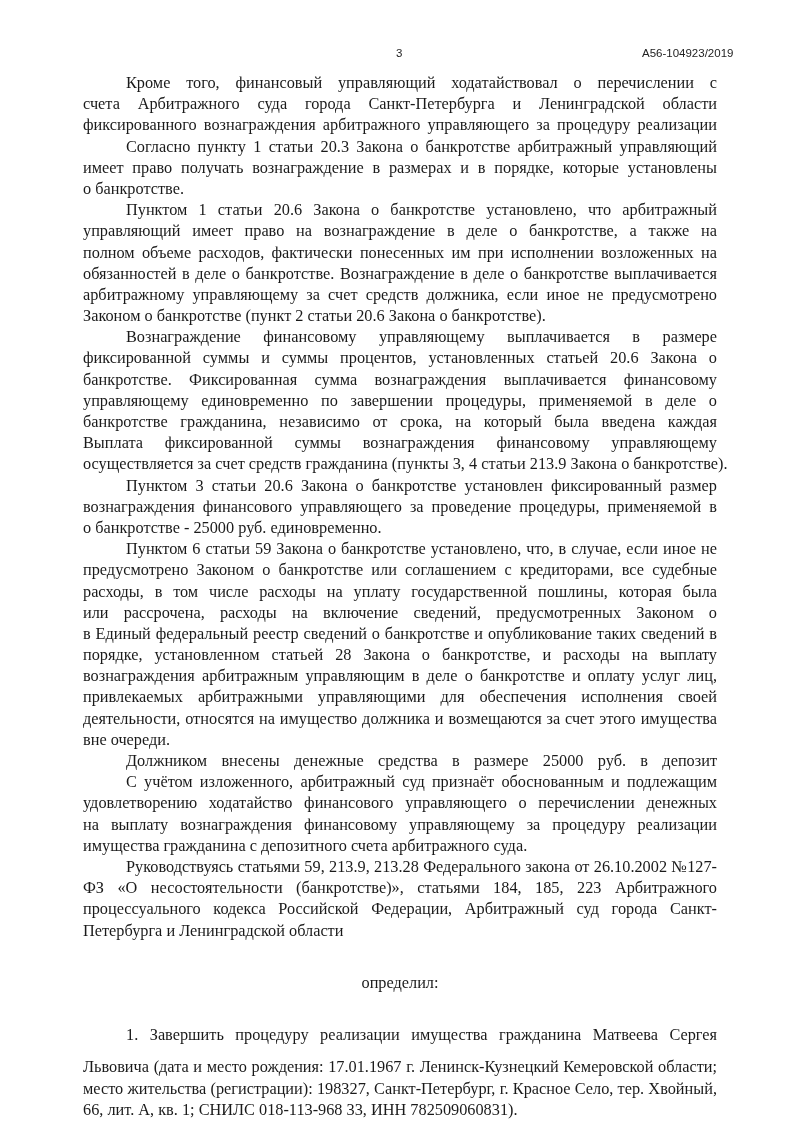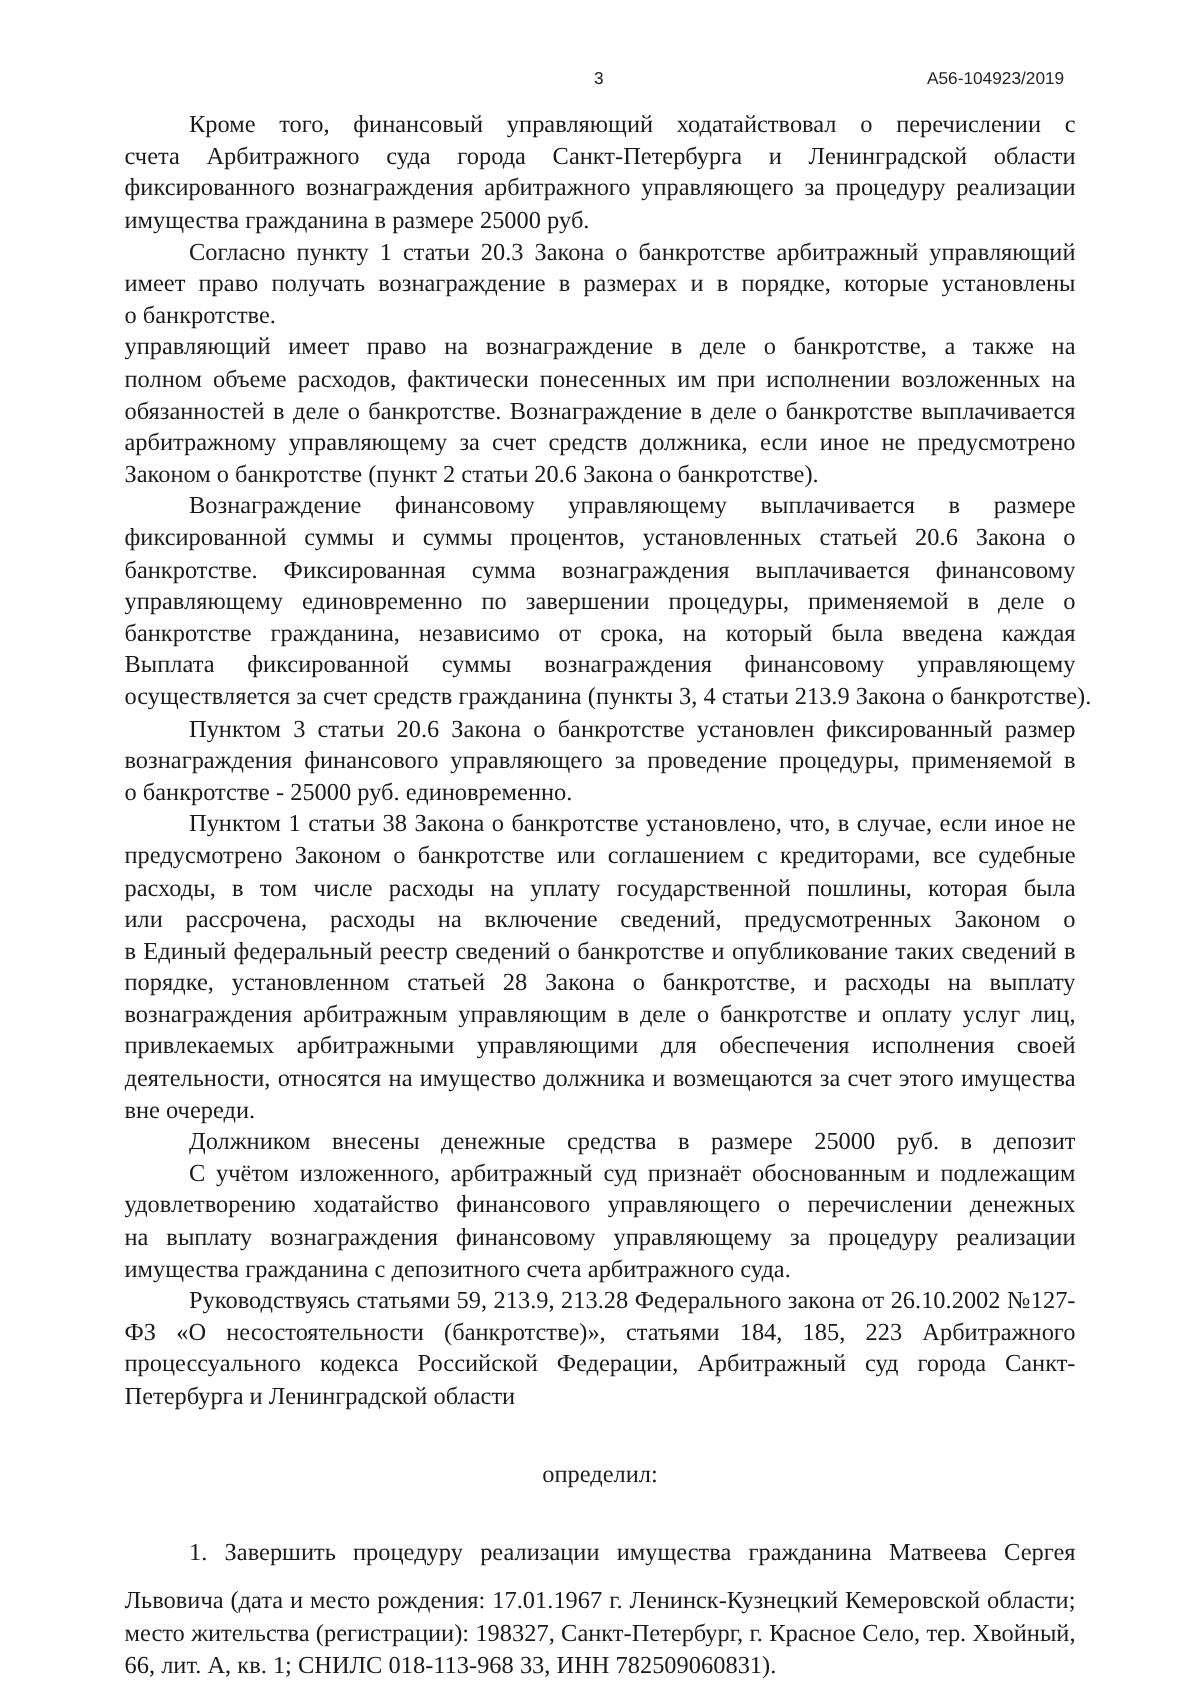--- a/index.html
+++ b/index.html
@@ -1,20 +1,20 @@
 <!DOCTYPE html>
 <html><head>
   <meta charset="utf-8">
   <style>
     html, body { margin: 0; padding: 0; background: #ffffff; }
     body { width: 800px; height: 1131px; position: relative; overflow: hidden; }
     .page { position: absolute; left: 0; top: 0; width: 800px; height: 1131px; background: #fff; }
     .hdr { position: absolute; top: 47px; font-family: "Liberation Sans", sans-serif; font-size: 11.5px; color: #222; }
     .hdr.num { left: 396px; }
-    .hdr.case { left: 618px; }
+    .hdr.case { left: 642px; }
     .body { position: absolute; left: 83px; top: 72px; width: 634px; font-family: "Liberation Serif", serif; font-size: 16.3px; color: #1a1a1a; }
     .line { height: 21.2px; line-height: 21.2px; white-space: nowrap; text-align: justify; text-align-last: justify; overflow: visible; }
     .line.last { text-align-last: left; }
     .line.ind { padding-left: 43px; }
     .line.center { text-align: center; text-align-last: center; font-weight: normal; }
     .gap { height: 21.2px; }
     .gap.half { height: 10px; }
   </style>
 </head>
 <body>
@@ -22,28 +22,28 @@
 <div class="page">
   <div class="hdr num">3</div>
   <div class="hdr case">А56-104923/2019</div>
 
   <div class="body">
     <div id="paras">
         <div>
           <div class="line ind" style="white-space: normal; overflow: hidden;">Кроме того, финансовый управляющий ходатайствовал о перечислении с депозитного</div>
           <div class="line" style="white-space: normal; overflow: hidden;">счета Арбитражного суда города Санкт-Петербурга и Ленинградской области</div>
           <div class="line" style="white-space: normal; overflow: hidden;">фиксированного вознаграждения арбитражного управляющего за процедуру реализации</div>
-          <div class="line last">имущества гражданина в размере 25000 руб.</div>
         </div>
         <div>
           <div class="line ind" style="white-space: normal; overflow: hidden;">Согласно пункту 1 статьи 20.3 Закона о банкротстве арбитражный управляющий</div>
           <div class="line" style="white-space: normal; overflow: hidden;">имеет право получать вознаграждение в размерах и в порядке, которые установлены Законом</div>
           <div class="line last">о банкротстве.</div>
         </div>
         <div>
+          <div class="line ind" style="white-space: normal; overflow: hidden;">Пунктом 1 статьи 20.6 Закона о банкротстве установлено, что арбитражный</div>
           <div class="line" style="white-space: normal; overflow: hidden;">управляющий имеет право на вознаграждение в деле о банкротстве, а также на возмещение в</div>
           <div class="line" style="white-space: normal; overflow: hidden;">полном объеме расходов, фактически понесенных им при исполнении возложенных на него</div>
           <div class="line" style="white-space: normal; overflow: hidden;">обязанностей в деле о банкротстве. Вознаграждение в деле о банкротстве выплачивается</div>
           <div class="line" style="white-space: normal; overflow: hidden;">арбитражному управляющему за счет средств должника, если иное не предусмотрено</div>
           <div class="line last">Законом о банкротстве (пункт 2 статьи 20.6 Закона о банкротстве).</div>
         </div>
         <div>
           <div class="line ind" style="white-space: normal; overflow: hidden;">Вознаграждение финансовому управляющему выплачивается в размере</div>
           <div class="line" style="white-space: normal; overflow: hidden;">фиксированной суммы и суммы процентов, установленных статьей 20.6 Закона о</div>
           <div class="line" style="white-space: normal; overflow: hidden;">банкротстве. Фиксированная сумма вознаграждения выплачивается финансовому</div>
@@ -51,21 +51,21 @@
           <div class="line" style="white-space: normal; overflow: hidden;">банкротстве гражданина, независимо от срока, на который была введена каждая процедура.</div>
           <div class="line" style="white-space: normal; overflow: hidden;">Выплата фиксированной суммы вознаграждения финансовому управляющему</div>
           <div class="line last">осуществляется за счет средств гражданина (пункты 3, 4 статьи 213.9 Закона о банкротстве).</div>
         </div>
         <div>
           <div class="line ind" style="white-space: normal; overflow: hidden;">Пунктом 3 статьи 20.6 Закона о банкротстве установлен фиксированный размер</div>
           <div class="line" style="white-space: normal; overflow: hidden;">вознаграждения финансового управляющего за проведение процедуры, применяемой в деле</div>
           <div class="line last">о банкротстве - 25000 руб. единовременно.</div>
         </div>
         <div>
-          <div class="line ind" style="white-space: normal; overflow: hidden;">Пунктом 1 статьи 38 Закона о банкротстве установлено, что, в случае, если иное не</div>
+          <div class="line ind" style="white-space: normal; overflow: hidden;">Пунктом 6 статьи 59 Закона о банкротстве установлено, что, в случае, если иное не</div>
           <div class="line" style="white-space: normal; overflow: hidden;">предусмотрено Законом о банкротстве или соглашением с кредиторами, все судебные</div>
           <div class="line" style="white-space: normal; overflow: hidden;">расходы, в том числе расходы на уплату государственной пошлины, которая была отсрочена</div>
           <div class="line" style="white-space: normal; overflow: hidden;">или рассрочена, расходы на включение сведений, предусмотренных Законом о банкротстве,</div>
           <div class="line" style="white-space: normal; overflow: hidden;">в Единый федеральный реестр сведений о банкротстве и опубликование таких сведений в</div>
           <div class="line" style="white-space: normal; overflow: hidden;">порядке, установленном статьей 28 Закона о банкротстве, и расходы на выплату</div>
           <div class="line" style="white-space: normal; overflow: hidden;">вознаграждения арбитражным управляющим в деле о банкротстве и оплату услуг лиц,</div>
           <div class="line" style="white-space: normal; overflow: hidden;">привлекаемых арбитражными управляющими для обеспечения исполнения своей</div>
           <div class="line" style="white-space: normal; overflow: hidden;">деятельности, относятся на имущество должника и возмещаются за счет этого имущества</div>
           <div class="line last">вне очереди.</div>
         </div>

